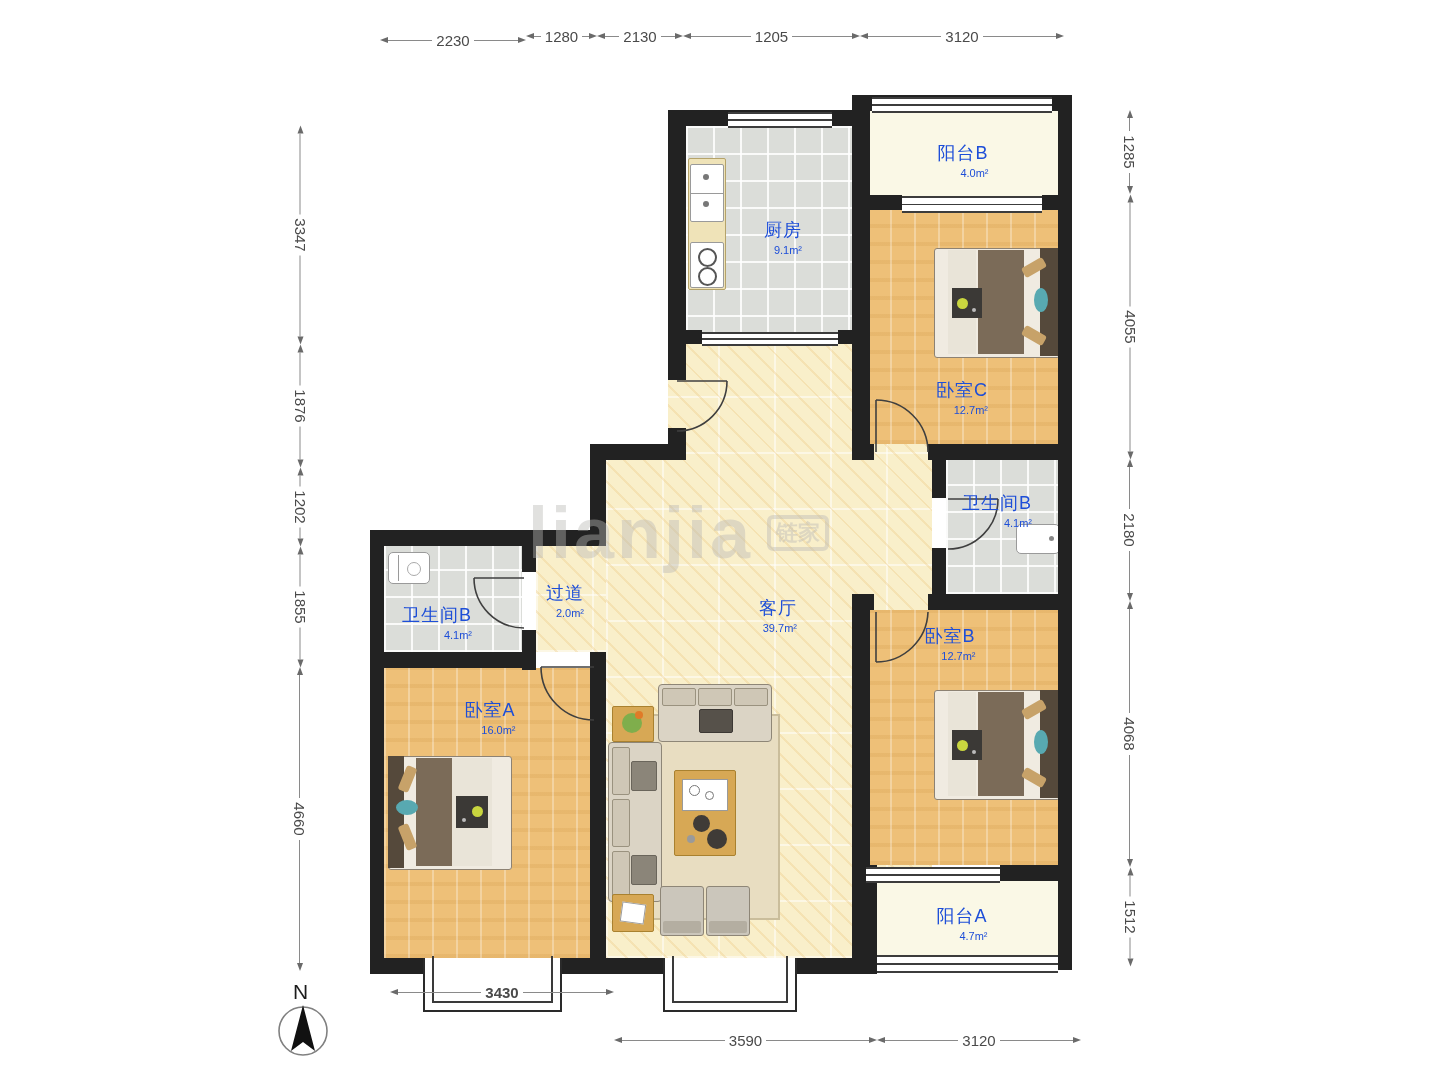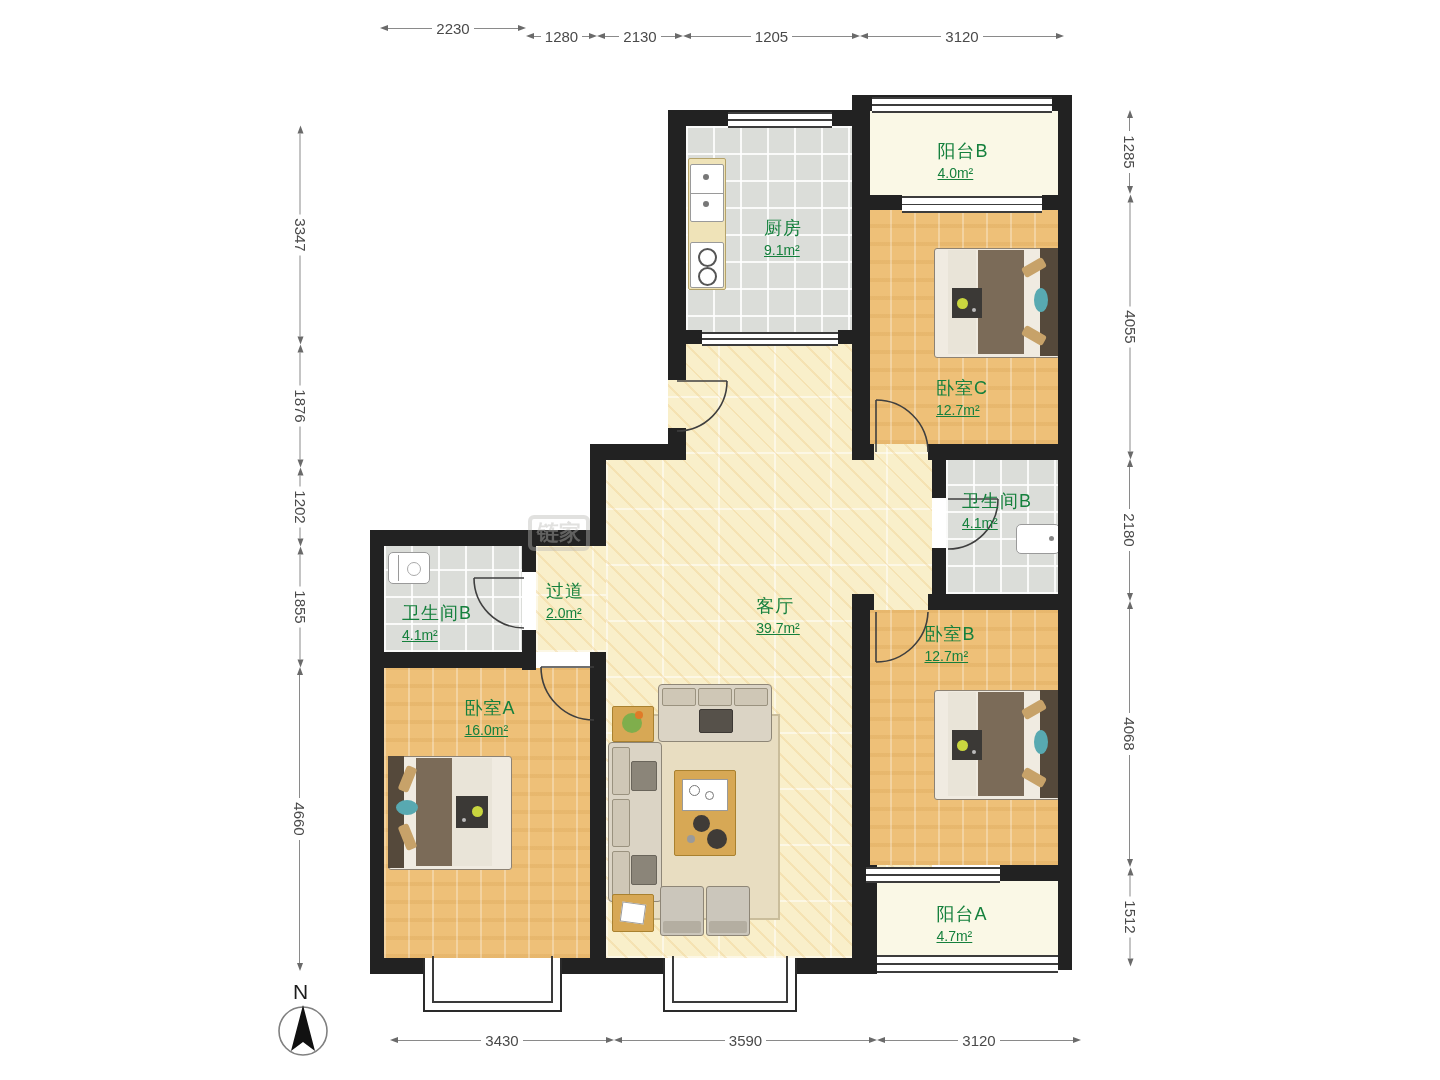--- a/index.html
+++ b/index.html
@@ -39,23 +39,23 @@
   .headb{position:absolute;background:#55493b;}
   .blank{position:absolute;background:#7b6b58;}
   .runner{position:absolute;background:#e9e4d8;}
   .tvm{position:absolute;background:#3b3936;}
   .dot{position:absolute;border-radius:50%;}
   .pillow{position:absolute;background:#c7a269;border-radius:3px;}
   .teal{position:absolute;background:#58a9b1;border-radius:50%;}
   .fix{position:absolute;background:#fff;border:1.5px solid #9a9a9a;border-radius:5px;}
 
   
-  .tag{position:absolute;transform:translate(-50%,-50%);text-align:left;color:#15803d;white-space:nowrap;z-index:30;}
+  .tag{position:absolute;transform:translate(-50%,-50%);text-align:right;color:#1d4ed8;white-space:nowrap;z-index:30;}
   .tag .n{font-size:18px;letter-spacing:1px;}
-  .tag .a{font-size:14px;margin-top:2px;text-decoration:underline;}
+  .tag .a{font-size:11px;margin-top:2px;}
 
   
   .dim{position:absolute;display:flex;align-items:center;z-index:40;}
   .dim .ln{flex:1;height:1px;background:#8a8a8a;}
   .dim .tx{padding:0 4px;font-size:15px;color:#4a4a4a;line-height:1;}
   .dim .a1{width:0;height:0;border-top:3.5px solid transparent;border-bottom:3.5px solid transparent;border-right:8px solid #6a6a6a;}
   .dim .a2{width:0;height:0;border-top:3.5px solid transparent;border-bottom:3.5px solid transparent;border-left:8px solid #6a6a6a;}
   .dim.v{transform:rotate(90deg);}
 
   .wm{position:absolute;left:528px;top:488px;width:410px;height:90px;display:flex;align-items:center;gap:14px;
@@ -241,20 +241,21 @@
         <path d="M594,667 h-53"></path>
         <path d="M541,667 A53,53 0 0 0 594,720"></path>
       </g>
     <g stroke="#808080">
       <circle cx="303" cy="1031" r="24"></circle>
       <path d="M303,1005 L315,1051 L303,1042 L291,1051 Z" fill="#111" stroke="none"></path>
     </g>
   </svg>
 
   <div class="wm">
+    <span class="t">lianjia</span>
     <span class="lg">链家</span>
   </div>
 
   <div class="tag" style="left:963px;top:160px;">
     <div class="n">阳台B</div>
       <div class="a">4.0m²</div>
   </div>
   <div class="tag" style="left:783px;top:237px;">
     <div class="n">厨房</div>
       <div class="a">9.1m²</div>
@@ -285,21 +286,21 @@
   </div>
   <div class="tag" style="left:437px;top:622px;">
     <div class="n">卫生间B</div>
       <div class="a">4.1m²</div>
   </div>
   <div class="tag" style="left:490px;top:717px;">
     <div class="n">卧室A</div>
       <div class="a">16.0m²</div>
   </div>
 
-  <div class="dim" style="left:380px;top:20px;width:146px;height:16px;">
+  <div class="dim" style="left:380px;top:32px;width:146px;height:16px;">
       <i class="a1"></i>
       <i class="ln"></i>
       <span class="tx">2230</span>
       <i class="ln"></i>
       <i class="a2"></i>
     </div>
   <div class="dim" style="left:526px;top:28px;width:71px;height:16px;">
       <i class="a1"></i>
       <i class="ln"></i>
       <span class="tx">1280</span>
@@ -321,21 +322,21 @@
       <i class="a2"></i>
     </div>
   <div class="dim" style="left:860px;top:28px;width:204px;height:16px;">
       <i class="a1"></i>
       <i class="ln"></i>
       <span class="tx">3120</span>
       <i class="ln"></i>
       <i class="a2"></i>
     </div>
 
-  <div class="dim" style="left:390px;top:1032px;width:224px;height:16px;">
+  <div class="dim" style="left:390px;top:984px;width:224px;height:16px;font-weight:bold;">
       <i class="a1"></i>
       <i class="ln"></i>
       <span class="tx">3430</span>
       <i class="ln"></i>
       <i class="a2"></i>
     </div>
   <div class="dim" style="left:614px;top:1032px;width:263px;height:16px;">
       <i class="a1"></i>
       <i class="ln"></i>
       <span class="tx">3590</span>

